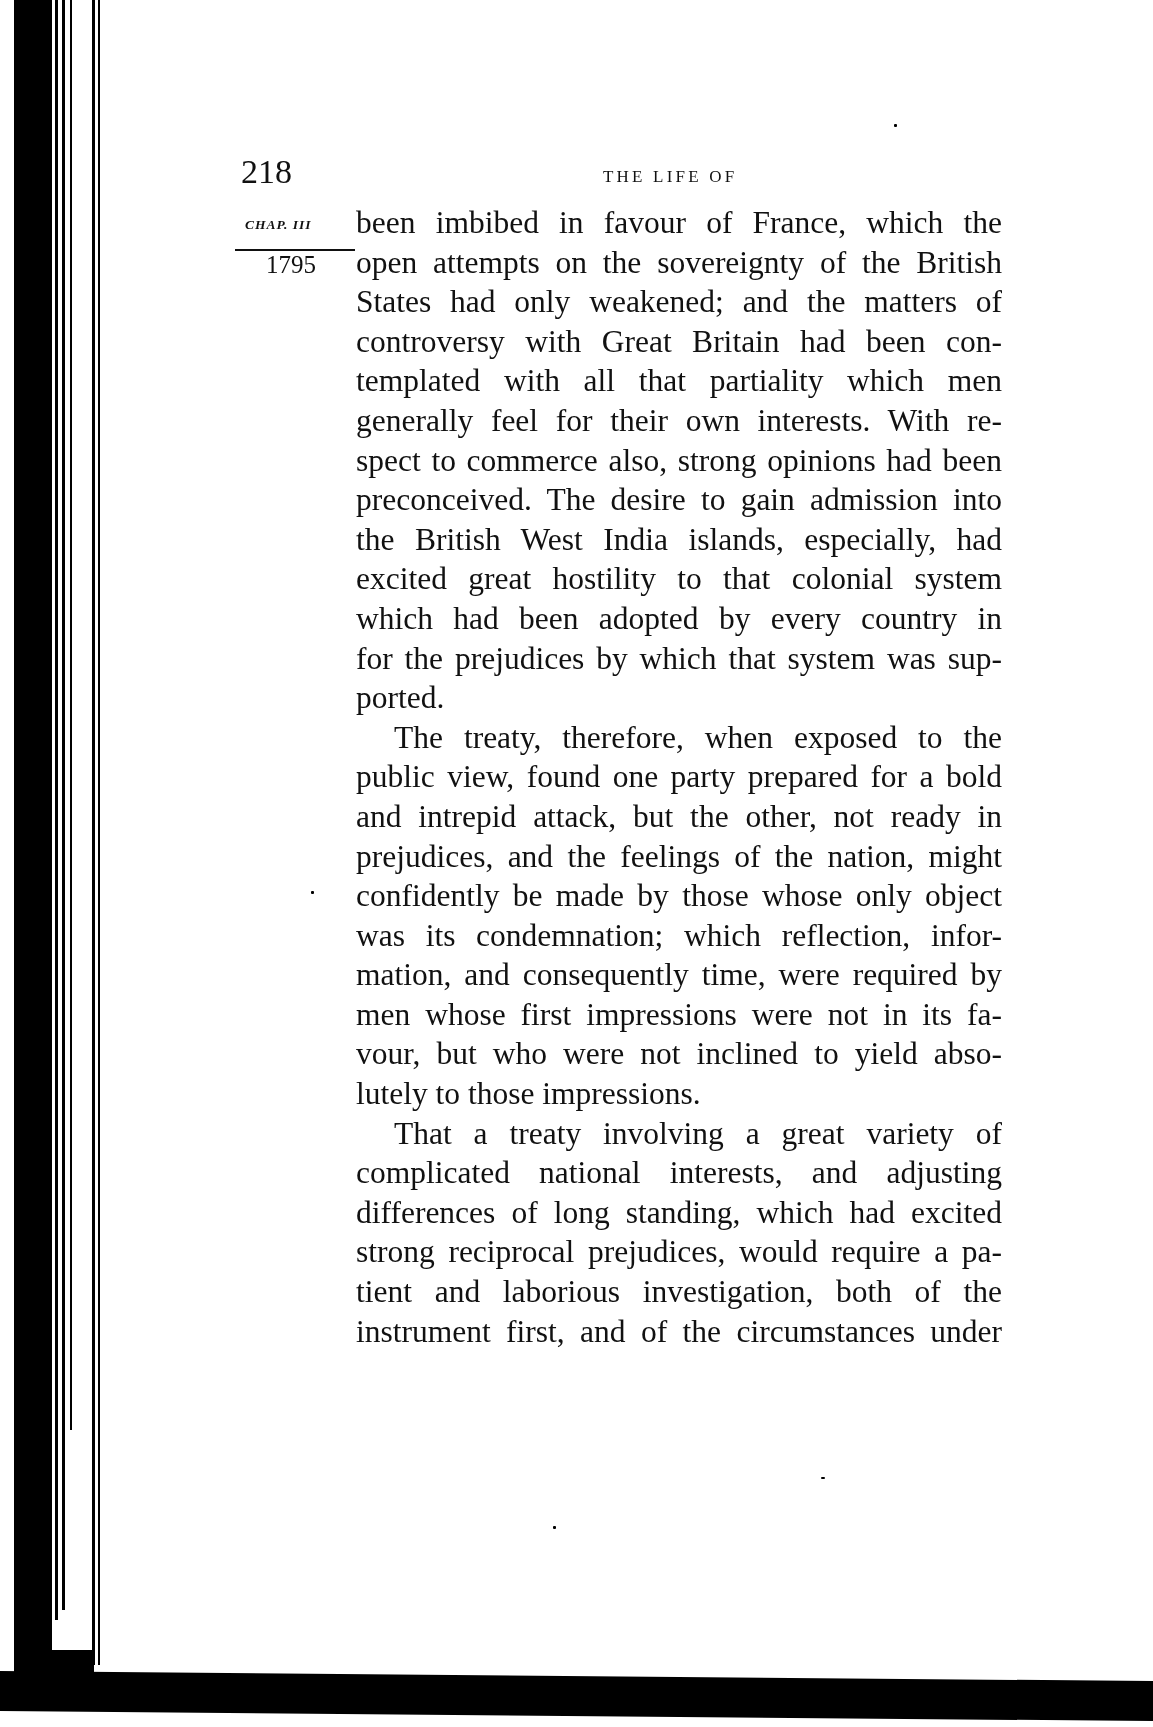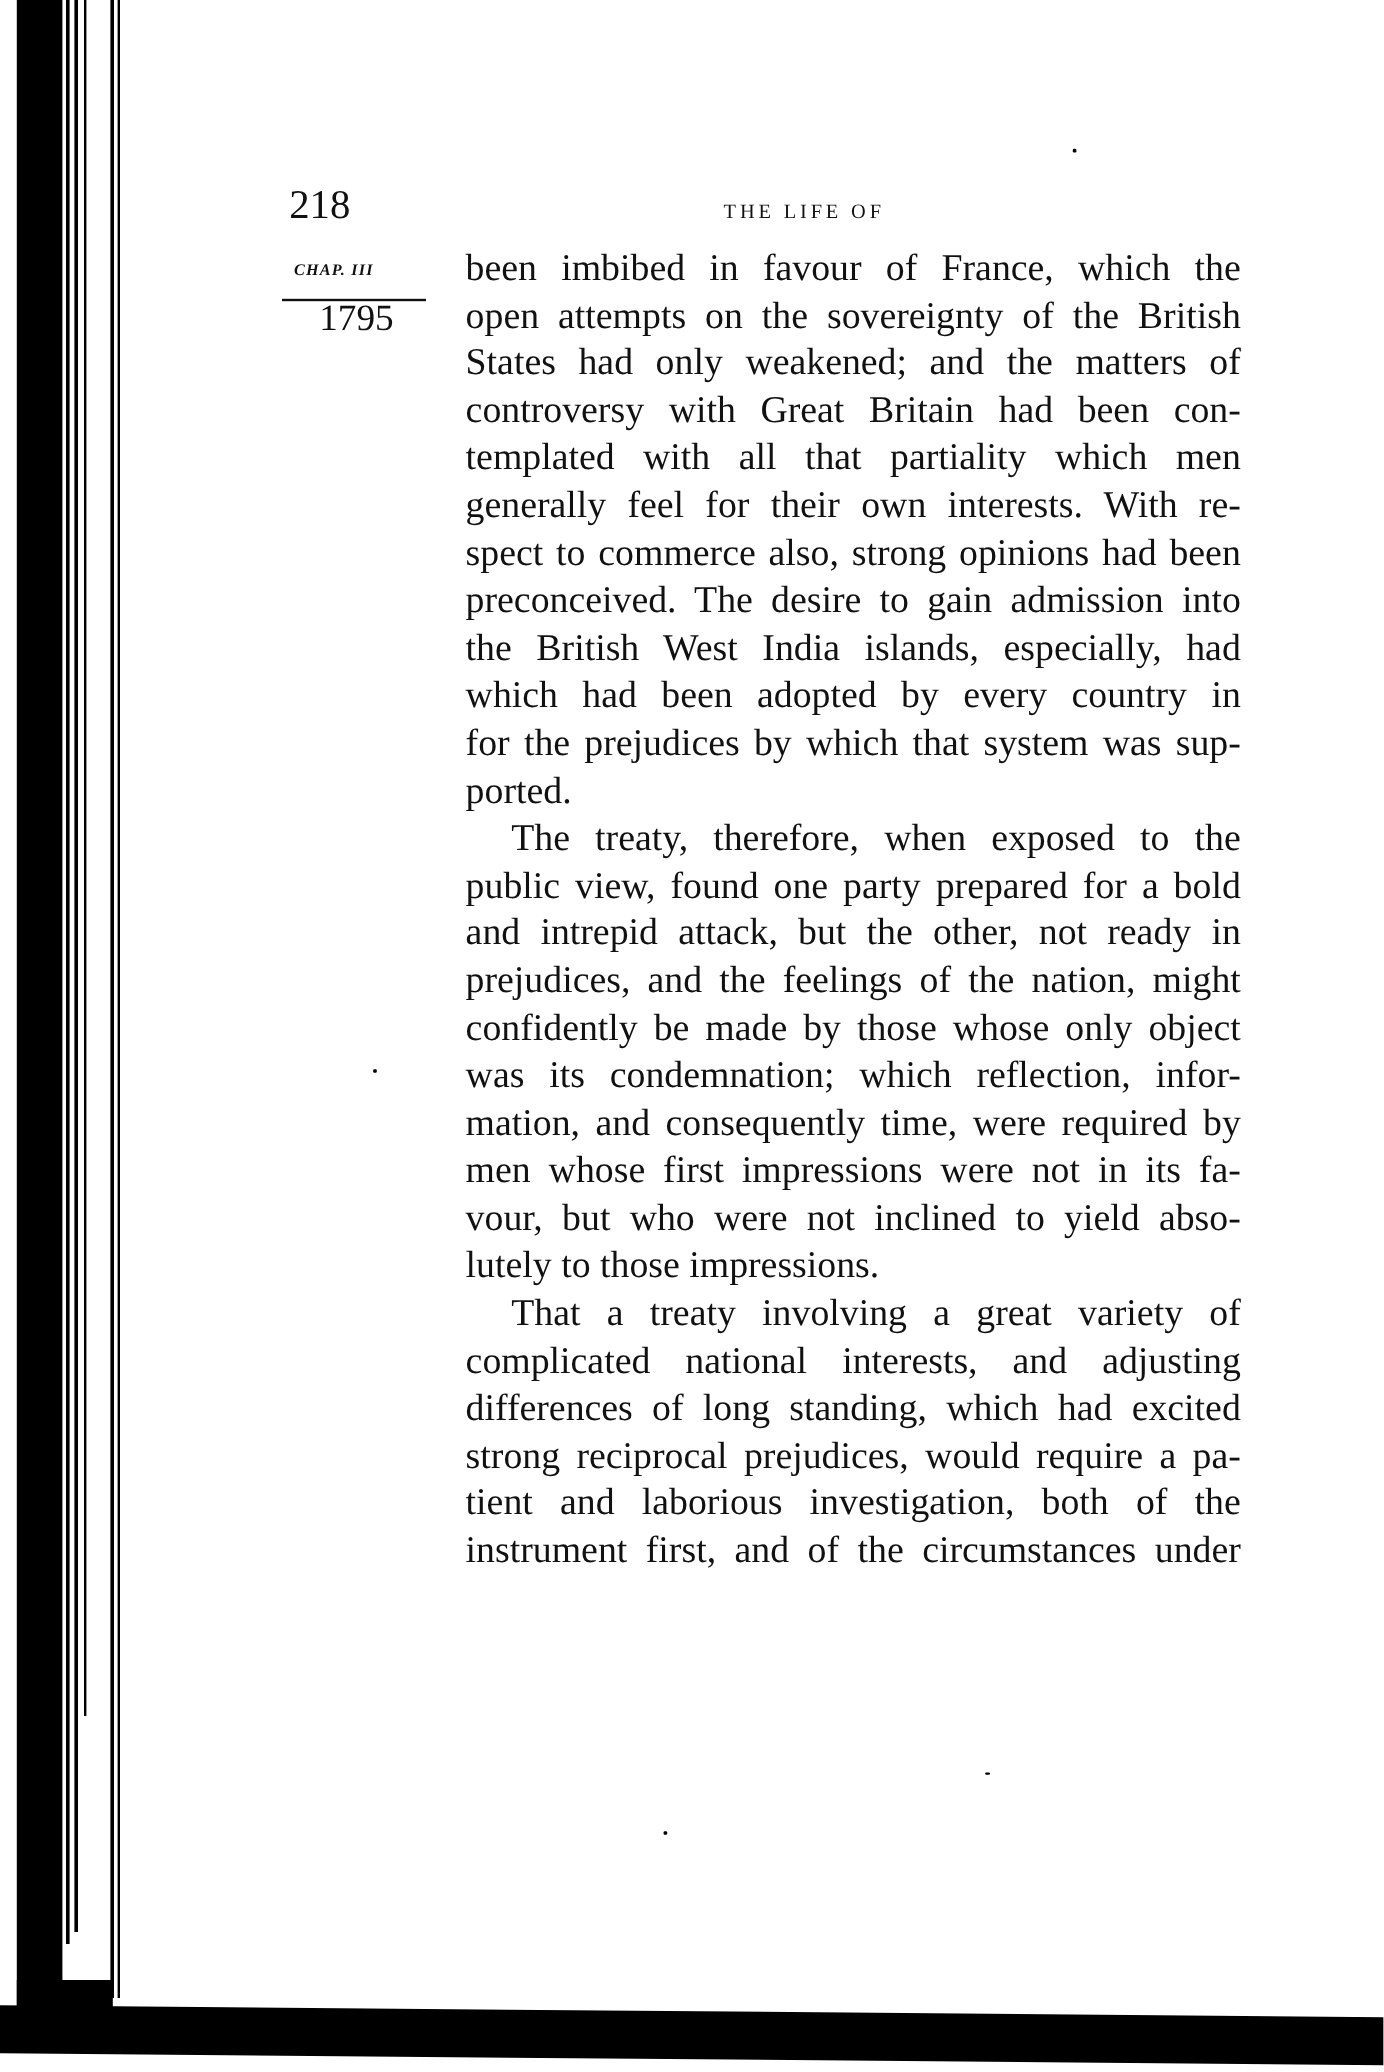--- a/index.html
+++ b/index.html
@@ -5,23 +5,23 @@
   html, body { margin: 0; padding: 0; background: #ffffff; }
   body { width: 1153px; height: 1727px; position: relative; overflow: hidden; font-family: "Liberation Serif", "DejaVu Serif", serif; color: #111; }
   .abs { position: absolute; }
   
   .strip { position: absolute; background: #000; }
   
   .page-number { left: 241px; top: 152px; font-size: 34px; line-height: 40px; }
   .running-head { left: 603px; top: 166px; font-size: 17px; letter-spacing: 3.2px; line-height: 22px; }
   .chap { left: 245px; top: 215px; font-size: 13.5px; letter-spacing: 1px; font-style: italic; font-variant: small-caps; line-height: 20px; font-weight: bold; }
   .chap-rule { left: 235px; top: 249px; width: 120px; height: 2px; background: #111; }
-  .year { left: 266px; top: 250px; font-size: 31px; line-height: 30px; }
+  .year { left: 266px; top: 250px; font-size: 25px; line-height: 30px; }
   
-  .body-text { left: 388px; top: 203px; width: 646px; font-size: 31.5px; }
+  .body-text { left: 356px; top: 203px; width: 646px; font-size: 31.5px; }
   .line { height: 39.6px; line-height: 39.6px; white-space: nowrap; display: block; text-align: justify; text-align-last: justify; }
   .line.last { text-align: left; text-align-last: left; }
   .line.indent { padding-left: 38px; }
   .speck { position: absolute; background: #000; border-radius: 1px; }
   .bottom-bar { position: absolute; left: 0; top: 1671px; width: 1153px; height: 40px; background: #000; transform: skewY(0.5deg); transform-origin: left top; }
 </style>
 </head>
 <body>
 
 <div class="strip" style="left:14px; top:0; width:38px; height:1700px;"></div>
@@ -42,20 +42,21 @@
 <div class="abs body-text" id="body-text">
     <span class="line" style="white-space: normal;">been imbibed in favour of France, which the</span>
     <span class="line" style="white-space: normal;">open attempts on the sovereignty of the British</span>
     <span class="line" style="white-space: normal;">States had only weakened; and the matters of</span>
     <span class="line" style="white-space: normal;">controversy with Great Britain had been con-</span>
     <span class="line" style="white-space: normal;">templated with all that partiality which men</span>
     <span class="line" style="white-space: normal;">generally feel for their own interests. With re-</span>
     <span class="line" style="white-space: normal;">spect to commerce also, strong opinions had been</span>
     <span class="line" style="white-space: normal;">preconceived. The desire to gain admission into</span>
     <span class="line" style="white-space: normal;">the British West India islands, especially, had</span>
+    <span class="line" style="white-space: normal;">excited great hostility to that colonial system</span>
     <span class="line" style="white-space: normal;">which had been adopted by every country in</span>
     <span class="line" style="white-space: normal;">for the prejudices by which that system was sup-</span>
     <span class="line last" style="white-space: normal;">ported.</span>
     <span class="line indent" style="white-space: normal;">The treaty, therefore, when exposed to the</span>
     <span class="line" style="white-space: normal;">public view, found one party prepared for a bold</span>
     <span class="line" style="white-space: normal;">and intrepid attack, but the other, not ready in</span>
     <span class="line" style="white-space: normal;">prejudices, and the feelings of the nation, might</span>
     <span class="line" style="white-space: normal;">confidently be made by those whose only object</span>
     <span class="line" style="white-space: normal;">was its condemnation; which reflection, infor-</span>
     <span class="line" style="white-space: normal;">mation, and consequently time, were required by</span>

